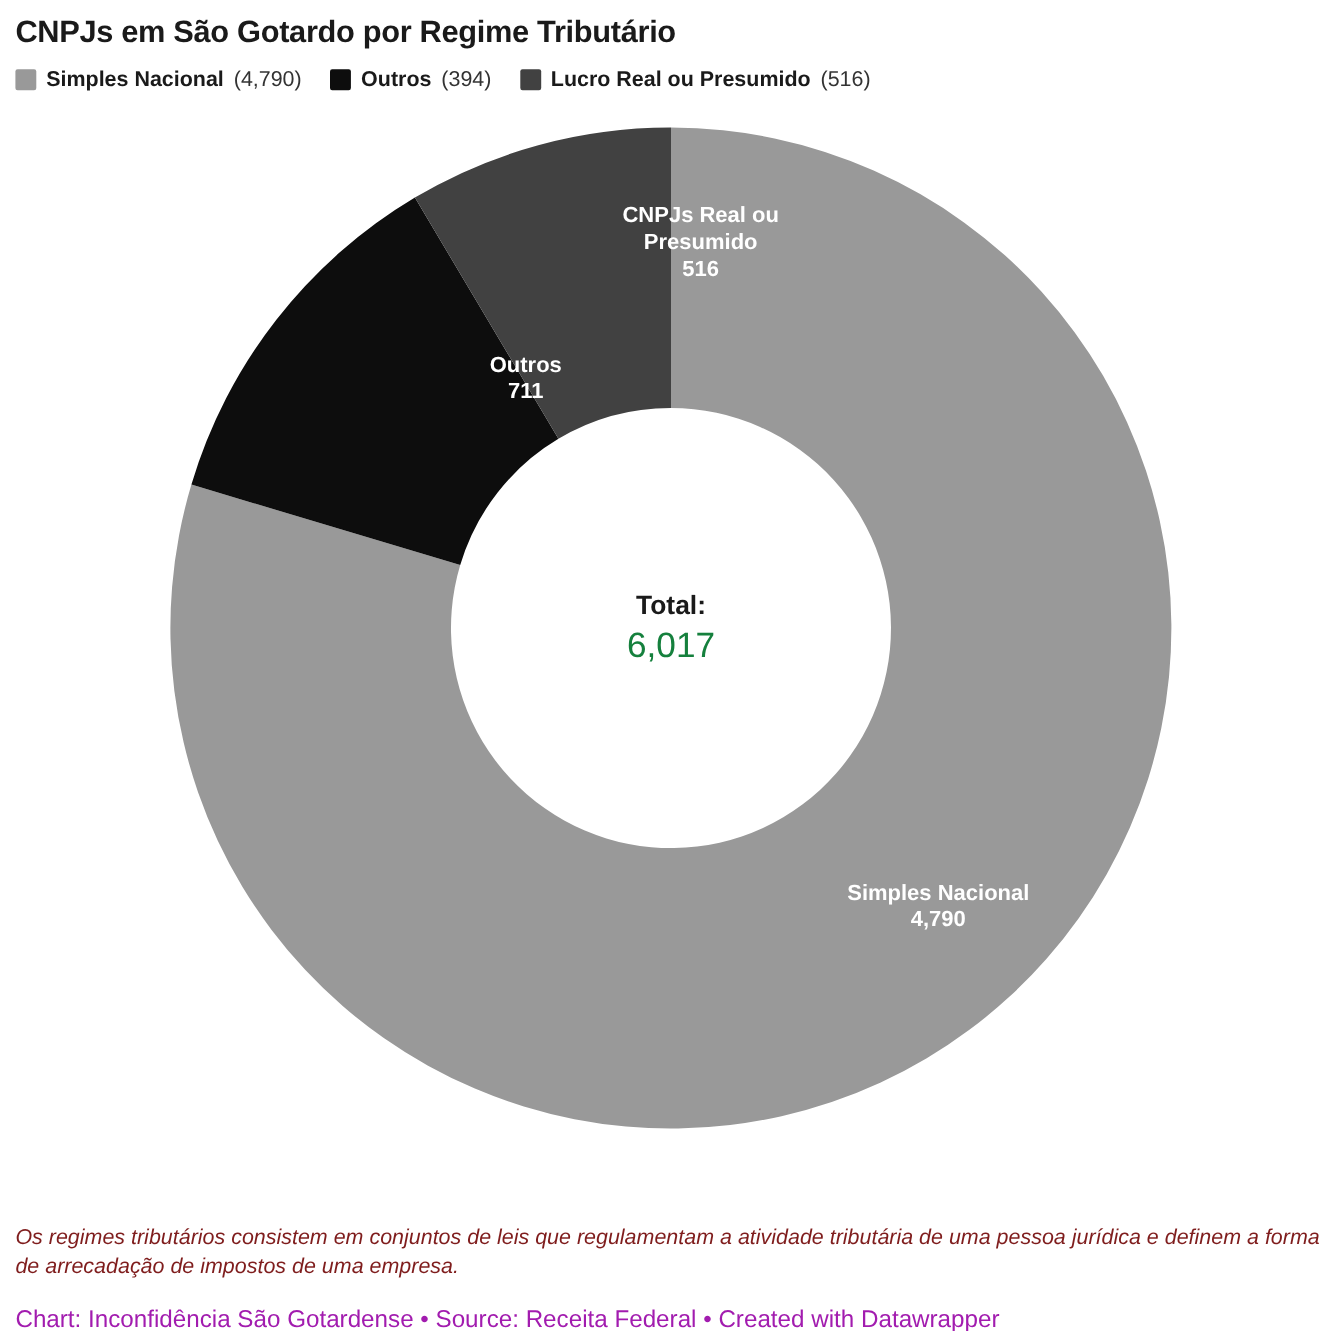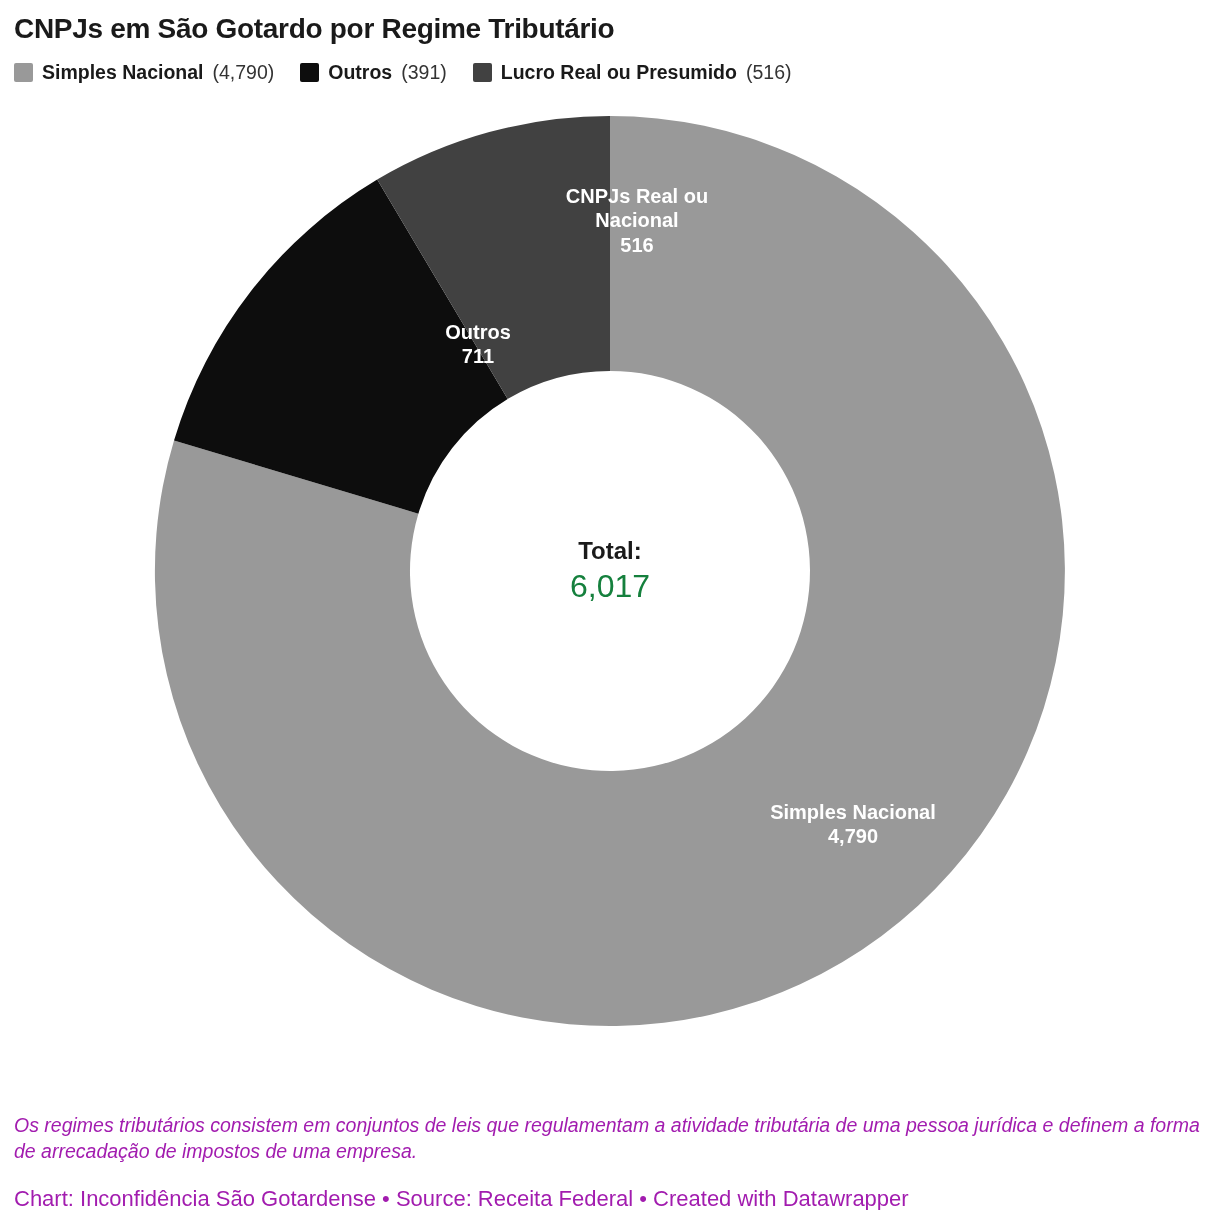--- a/index.html
+++ b/index.html
@@ -118,21 +118,21 @@
     width: 260px;
     color: #ffffff;
   }
   .footnote {
     position: absolute;
     left: 14px;
     right: 14px;
     top: 1098px;
     font-size: 19.5px;
     font-style: italic;
-    color: #a21caf;
+    color: #7f1d1d;
     line-height: 1.35;
   }
   .credits {
     position: absolute;
     left: 14px;
     right: 14px;
     top: 1172px;
     font-size: 22px;
     color: #a21caf;
   }
@@ -146,21 +146,21 @@
 
   <div class="legend">
     <div class="legend-item">
       <span class="legend-swatch" style="background:#999999"></span>
       <span class="legend-label">Simples Nacional</span>
       <span class="legend-value">(4,790)</span>
     </div>
     <div class="legend-item">
       <span class="legend-swatch" style="background:#0d0d0d"></span>
       <span class="legend-label">Outros</span>
-      <span class="legend-value">(391)</span>
+      <span class="legend-value">(394)</span>
     </div>
     <div class="legend-item">
       <span class="legend-swatch" style="background:#414141"></span>
       <span class="legend-label">Lucro Real ou Presumido</span>
       <span class="legend-value">(516)</span>
     </div>
   </div>
 
   <div class="donut-wrap">
     <svg width="930" height="930" viewBox="0 0 930 930">
@@ -174,21 +174,21 @@
       </g>
     </svg>
 
     <div class="center-label">
       <div class="center-total-label">Total:</div>
       <div class="center-total-value">6,017</div>
     </div>
 
     <div class="slice-label label-lucro">
       <div class="name">CNPJs Real ou</div>
-      <div class="name">Nacional</div>
+      <div class="name">Presumido</div>
       <div class="val">516</div>
     </div>
 
     <div class="slice-label label-outros">
       <div class="name">Outros</div>
       <div class="val">711</div>
     </div>
 
     <div class="slice-label label-simples">
       <div class="name">Simples Nacional</div>

